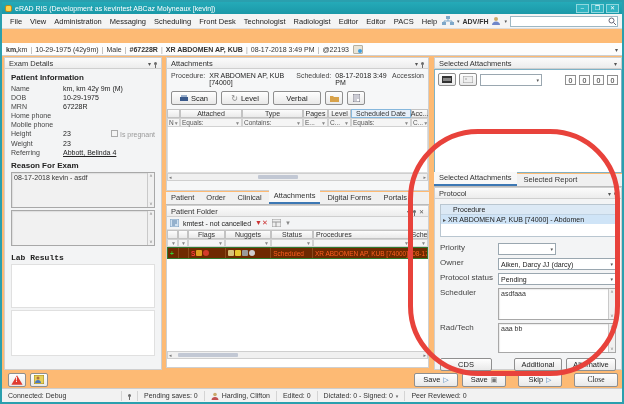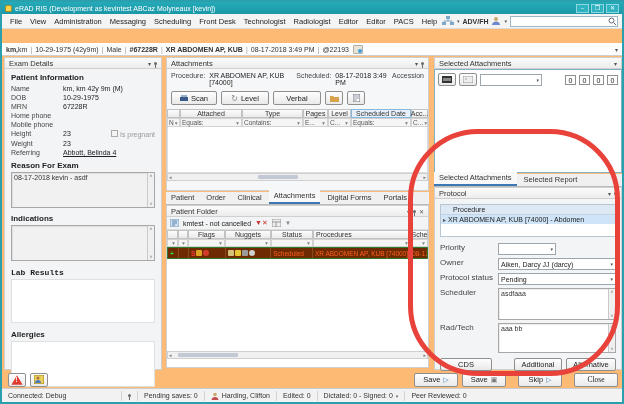--- a/index.html
+++ b/index.html
@@ -191,33 +191,31 @@
 
       <div class="bold" style="margin-top:5px;">Reason For Exam</div>
       <div class="sunken" style="margin-top:2px; height:36px;">
         <span>08-17-2018 kevin - asdf</span>
         <span class="vscroll">
             <span>˄</span>
             <span>˅</span>
           </span>
       </div>
 
-      <div class="bold" style="margin-top:6px;">Indications</div>
       <div class="sunken" style="margin-top:2px; height:36px;">
         <span></span>
         <span class="vscroll">
             <span>˄</span>
             <span>˅</span>
           </span>
       </div>
 
       <div class="bold" style="margin-top:7px;font-family:Liberation Mono, monospace;">Lab Results</div>
       <div class="white" style="margin-top:2px; height:44px; border:1px solid #e0e0e0;"></div>
 
-      <div class="bold" style="margin-top:7px;">Allergies</div>
       <div class="white" style="margin-top:2px; height:46px; border:1px solid #e0e0e0;"></div>
     </div>
   </div>
 
   <div class="abs phead" style="left:164px; top:55px; width:263px;">
     <span>Attachments</span>
     <span class="ptools">
         <span>▾</span>
         <span class="pin"></span>
       </span>

